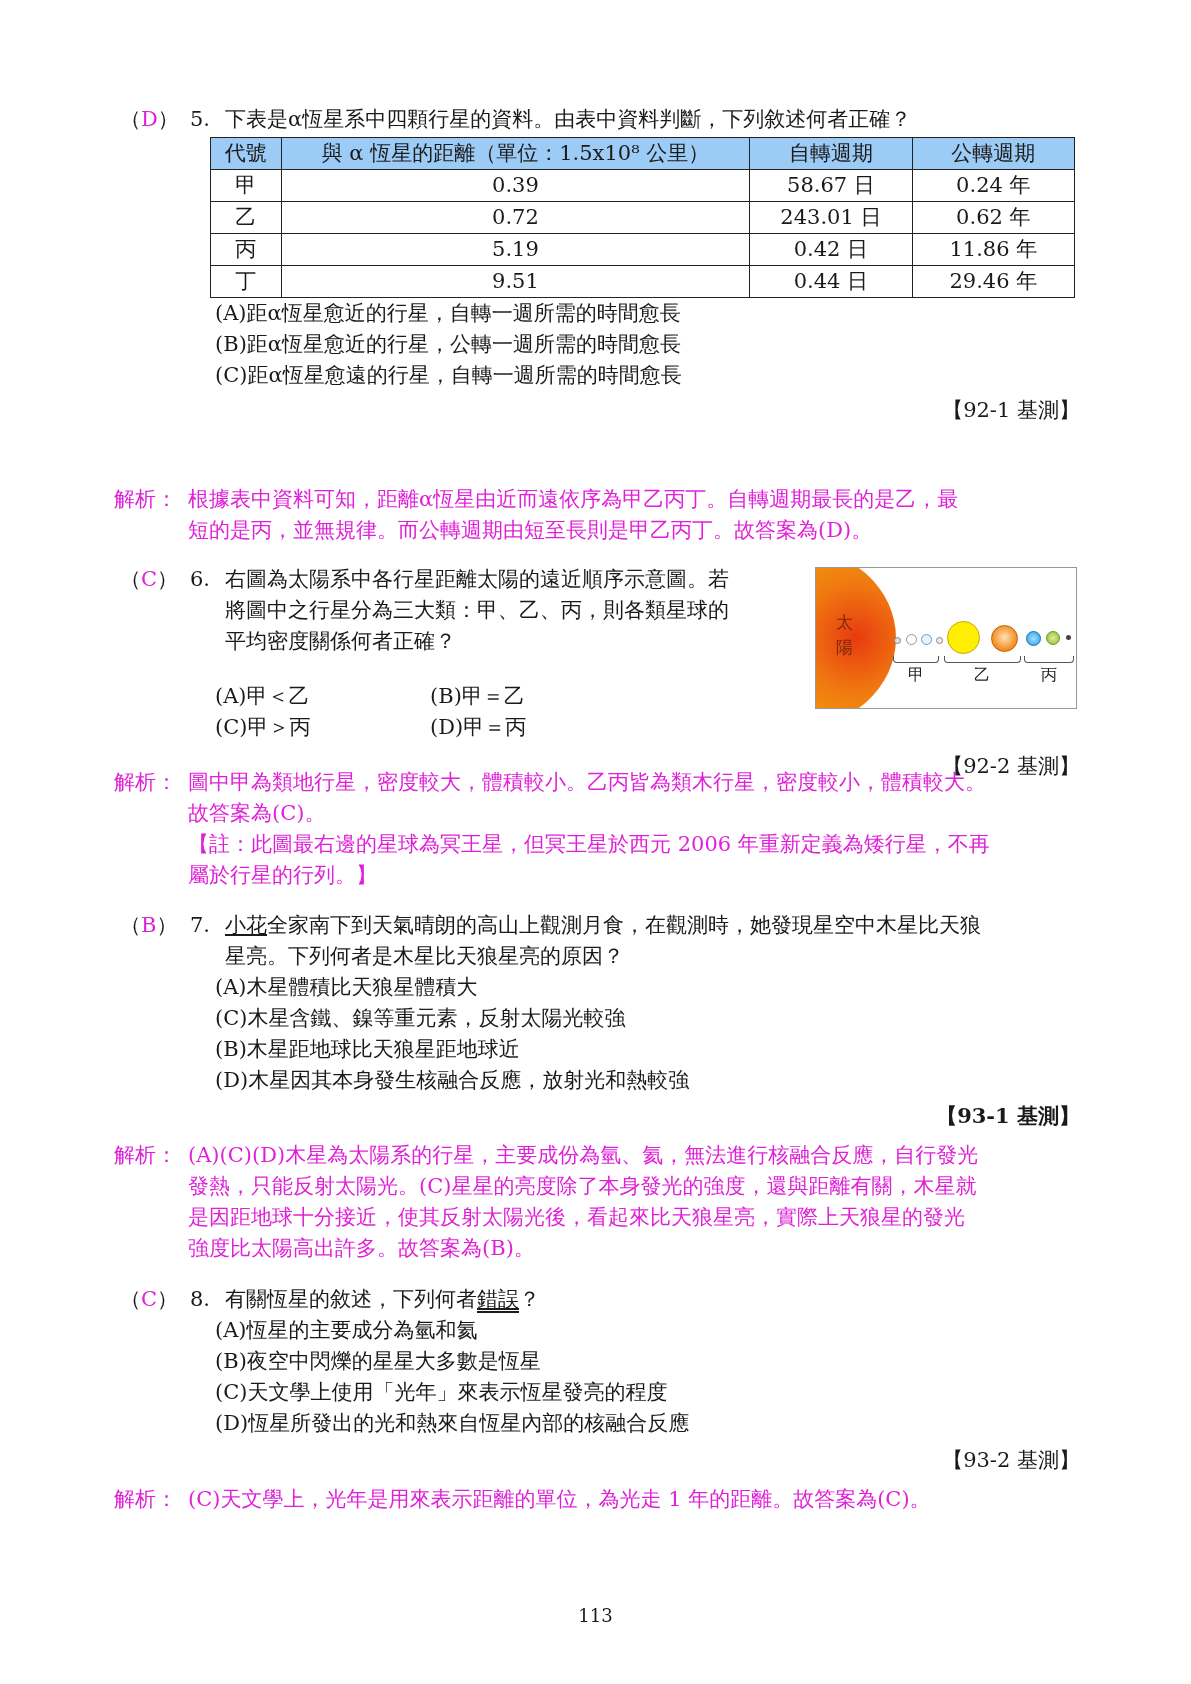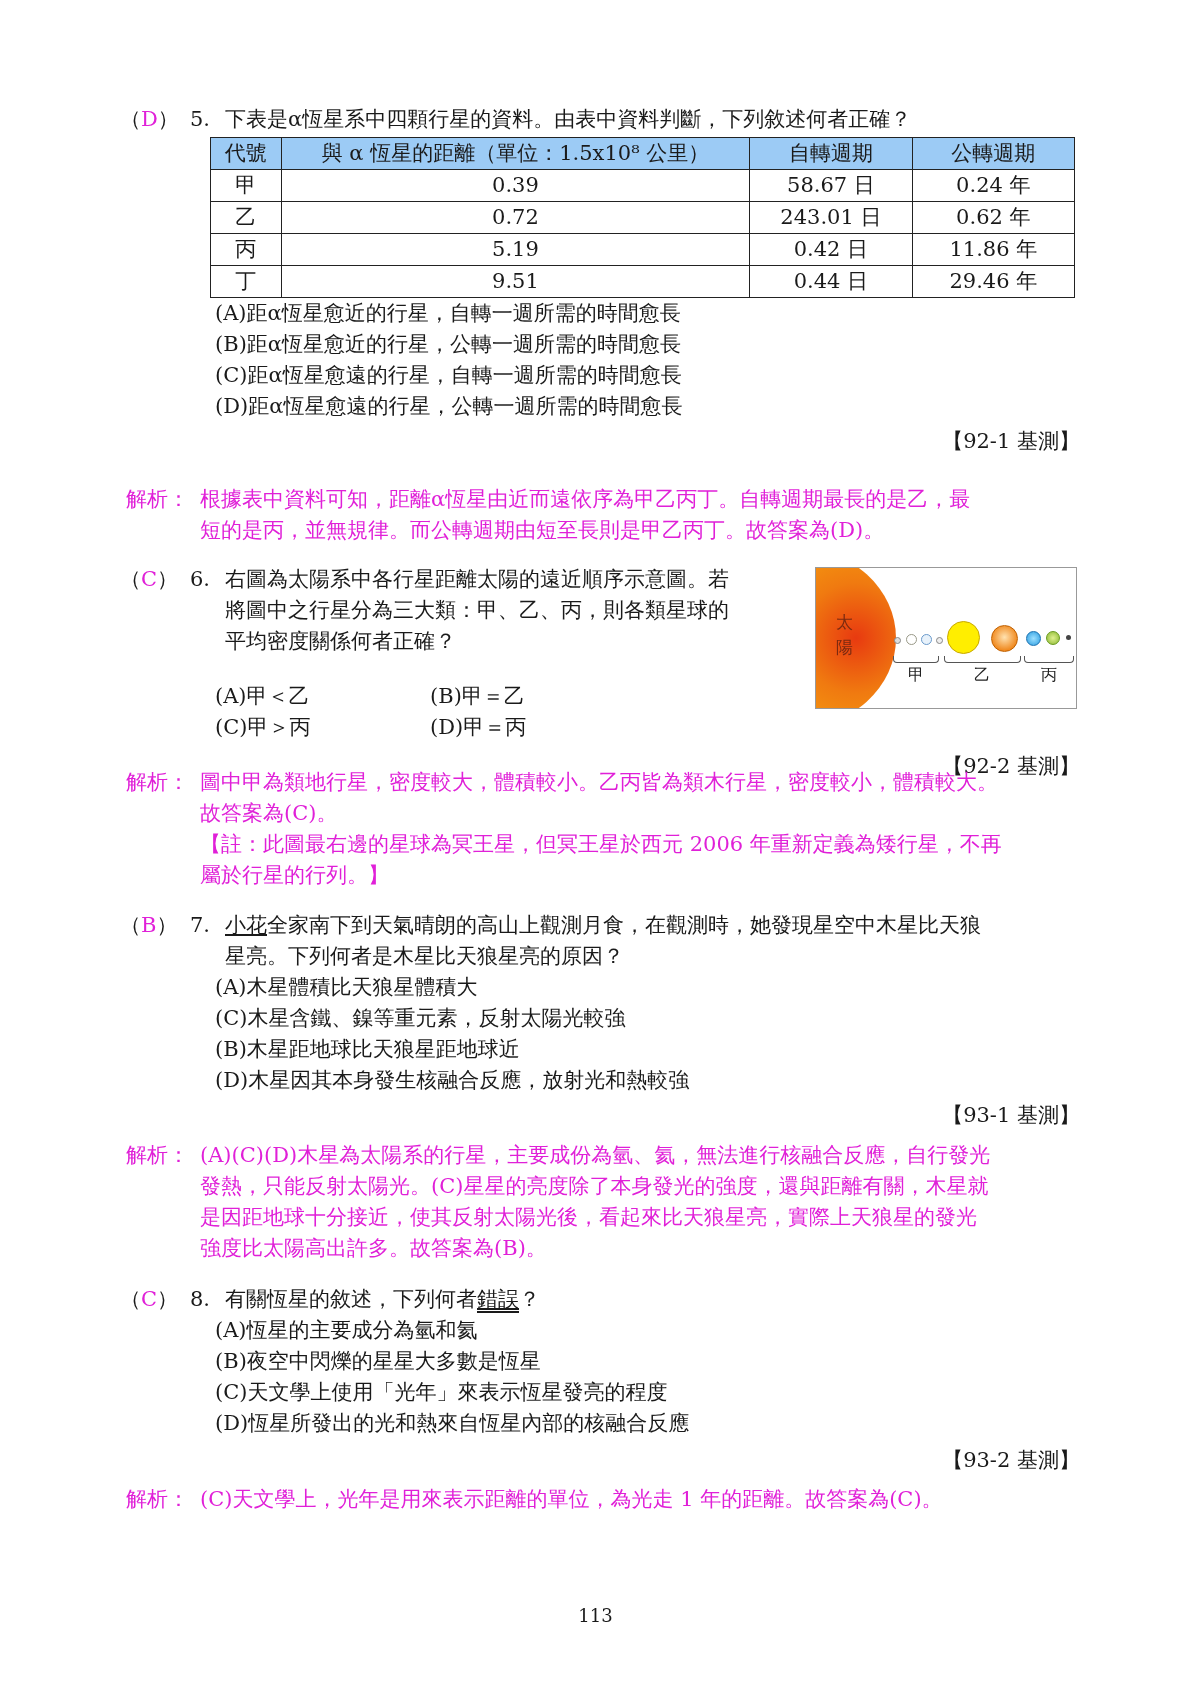--- a/index.html
+++ b/index.html
@@ -7,21 +7,21 @@
   .page { position:absolute; left:0; top:0; width:1191px; height:1684px; }
   .q { position:absolute; left:120px; width:960px; line-height:31px; }
   .qhead { display:flex; }
   .ans { width:70px; white-space:nowrap; }
   .ans .letter { color:#e020d8; }
   .num { width:35px; }
   .stem { flex:1; }
   .indent { padding-left:95px; }
   .opt { line-height:31px; }
   .src { text-align:right; padding-right:0px; margin-top:4px; }
-  .exp { position:absolute; left:114px; width:970px; color:#e020d8; line-height:31px;margin-left:12px; }
+  .exp { position:absolute; left:114px; width:970px; color:#e020d8; line-height:31px; }
   .exp .lbl { position:absolute; left:0; top:0; }
   .exp .body { padding-left:74px; }
   table.data { border-collapse:collapse; margin-left:90px; margin-top:2px; width:865px; font-size:21px; }
   table.data th, table.data td { border:1.5px solid #222; text-align:center; height:30px; padding:0; font-weight:normal; }
   table.data th { background:#9ccbf5; }
   .col1 { width:70px; } .col2 { width:470px; } .col3 { width:162px; } .col4 { width:162px; }
   .opt-grid { display:grid; grid-template-columns:215px 215px; padding-left:95px;margin-top:24px; }
   .figure { position:absolute; left:815px; top:567px; width:260px; height:140px; border:1.5px solid #999; background:#fff; overflow:hidden;text-decoration:underline; }
   .sun { position:absolute; left:-120px; top:-20px; width:200px; height:180px; border-radius:50%; background:radial-gradient(circle at 160px 90px, #e83a10 0%, #f07a10 30%, #f5a010 60%); }
   .sunlbl { position:absolute; left:20px; top:42px; width:22px; font-size:17px; line-height:25px; color:#7a2a10; font-family:"DejaVu Sans",sans-serif; }
@@ -74,21 +74,20 @@
         <td>9.51</td>
         <td>0.44 日</td>
         <td>29.46 年</td>
       </tr>
     </tbody>
       </table>
     <div class="indent">
       <div class="opt">(A)距α恆星愈近的行星，自轉一週所需的時間愈長</div>
       <div class="opt">(B)距α恆星愈近的行星，公轉一週所需的時間愈長</div>
       <div class="opt">(C)距α恆星愈遠的行星，自轉一週所需的時間愈長</div>
-      <div class="opt">(D)距α恆星愈遠的行星，公轉一週所需的時間愈長</div>
     </div>
     <div class="src">【92-1 基測】</div>
   </div>
 
   <div class="exp" style="top:484px;">
     <span class="lbl">解析：</span>
     <div class="body">
       <div>根據表中資料可知，距離α恆星由近而遠依序為甲乙丙丁。自轉週期最長的是乙，最</div>
       <div>短的是丙，並無規律。而公轉週期由短至長則是甲乙丙丁。故答案為(D)。</div>
     </div>
@@ -151,21 +150,21 @@
         <div><span class="u">小花</span><span>全家南下到天氣晴朗的高山上觀測月食，在觀測時，她發現星空中木星比天狼</span></div>
         <div>星亮。下列何者是木星比天狼星亮的原因？</div>
       </span>
     </div>
     <div class="indent">
       <div class="opt">(A)木星體積比天狼星體積大</div>
       <div class="opt">(C)木星含鐵、鎳等重元素，反射太陽光較強</div>
       <div class="opt">(B)木星距地球比天狼星距地球近</div>
       <div class="opt">(D)木星因其本身發生核融合反應，放射光和熱較強</div>
     </div>
-    <div class="src" style="">【93-1 基測】</div>
+    <div class="src" style="font-weight:bold;">【93-1 基測】</div>
   </div>
 
   <div class="exp" style="top:1140px;">
     <span class="lbl">解析：</span>
     <div class="body">
       <div>(A)(C)(D)木星為太陽系的行星，主要成份為氫、氦，無法進行核融合反應，自行發光</div>
       <div>發熱，只能反射太陽光。(C)星星的亮度除了本身發光的強度，還與距離有關，木星就</div>
       <div>是因距地球十分接近，使其反射太陽光後，看起來比天狼星亮，實際上天狼星的發光</div>
       <div>強度比太陽高出許多。故答案為(B)。</div>
     </div>

